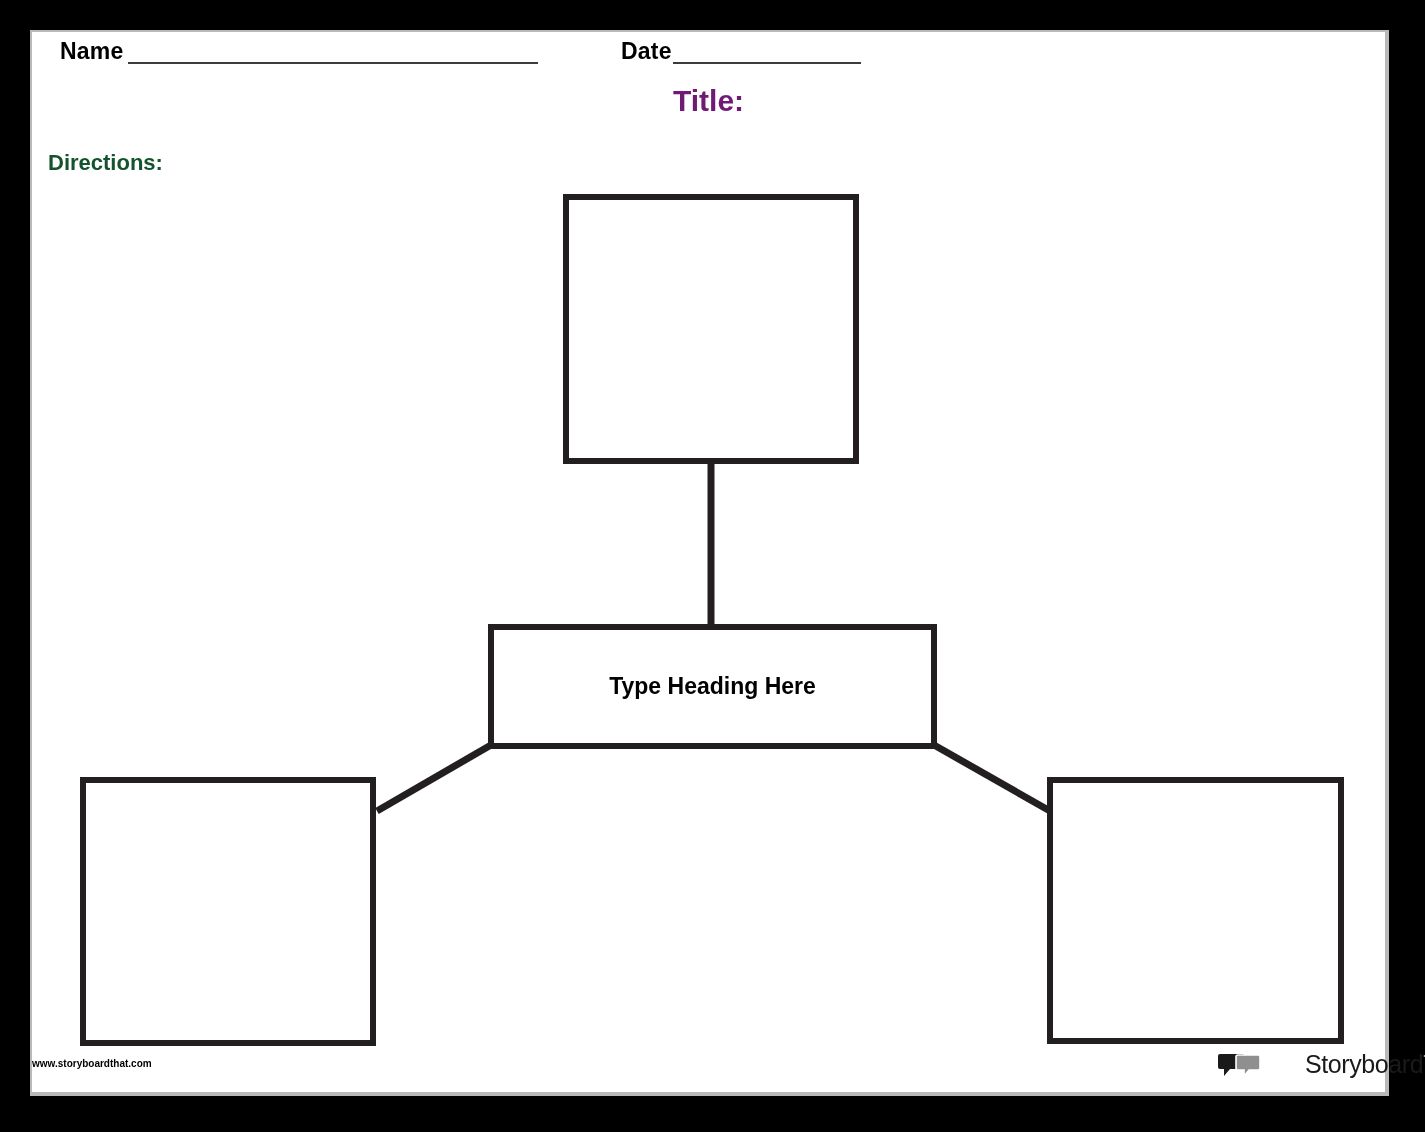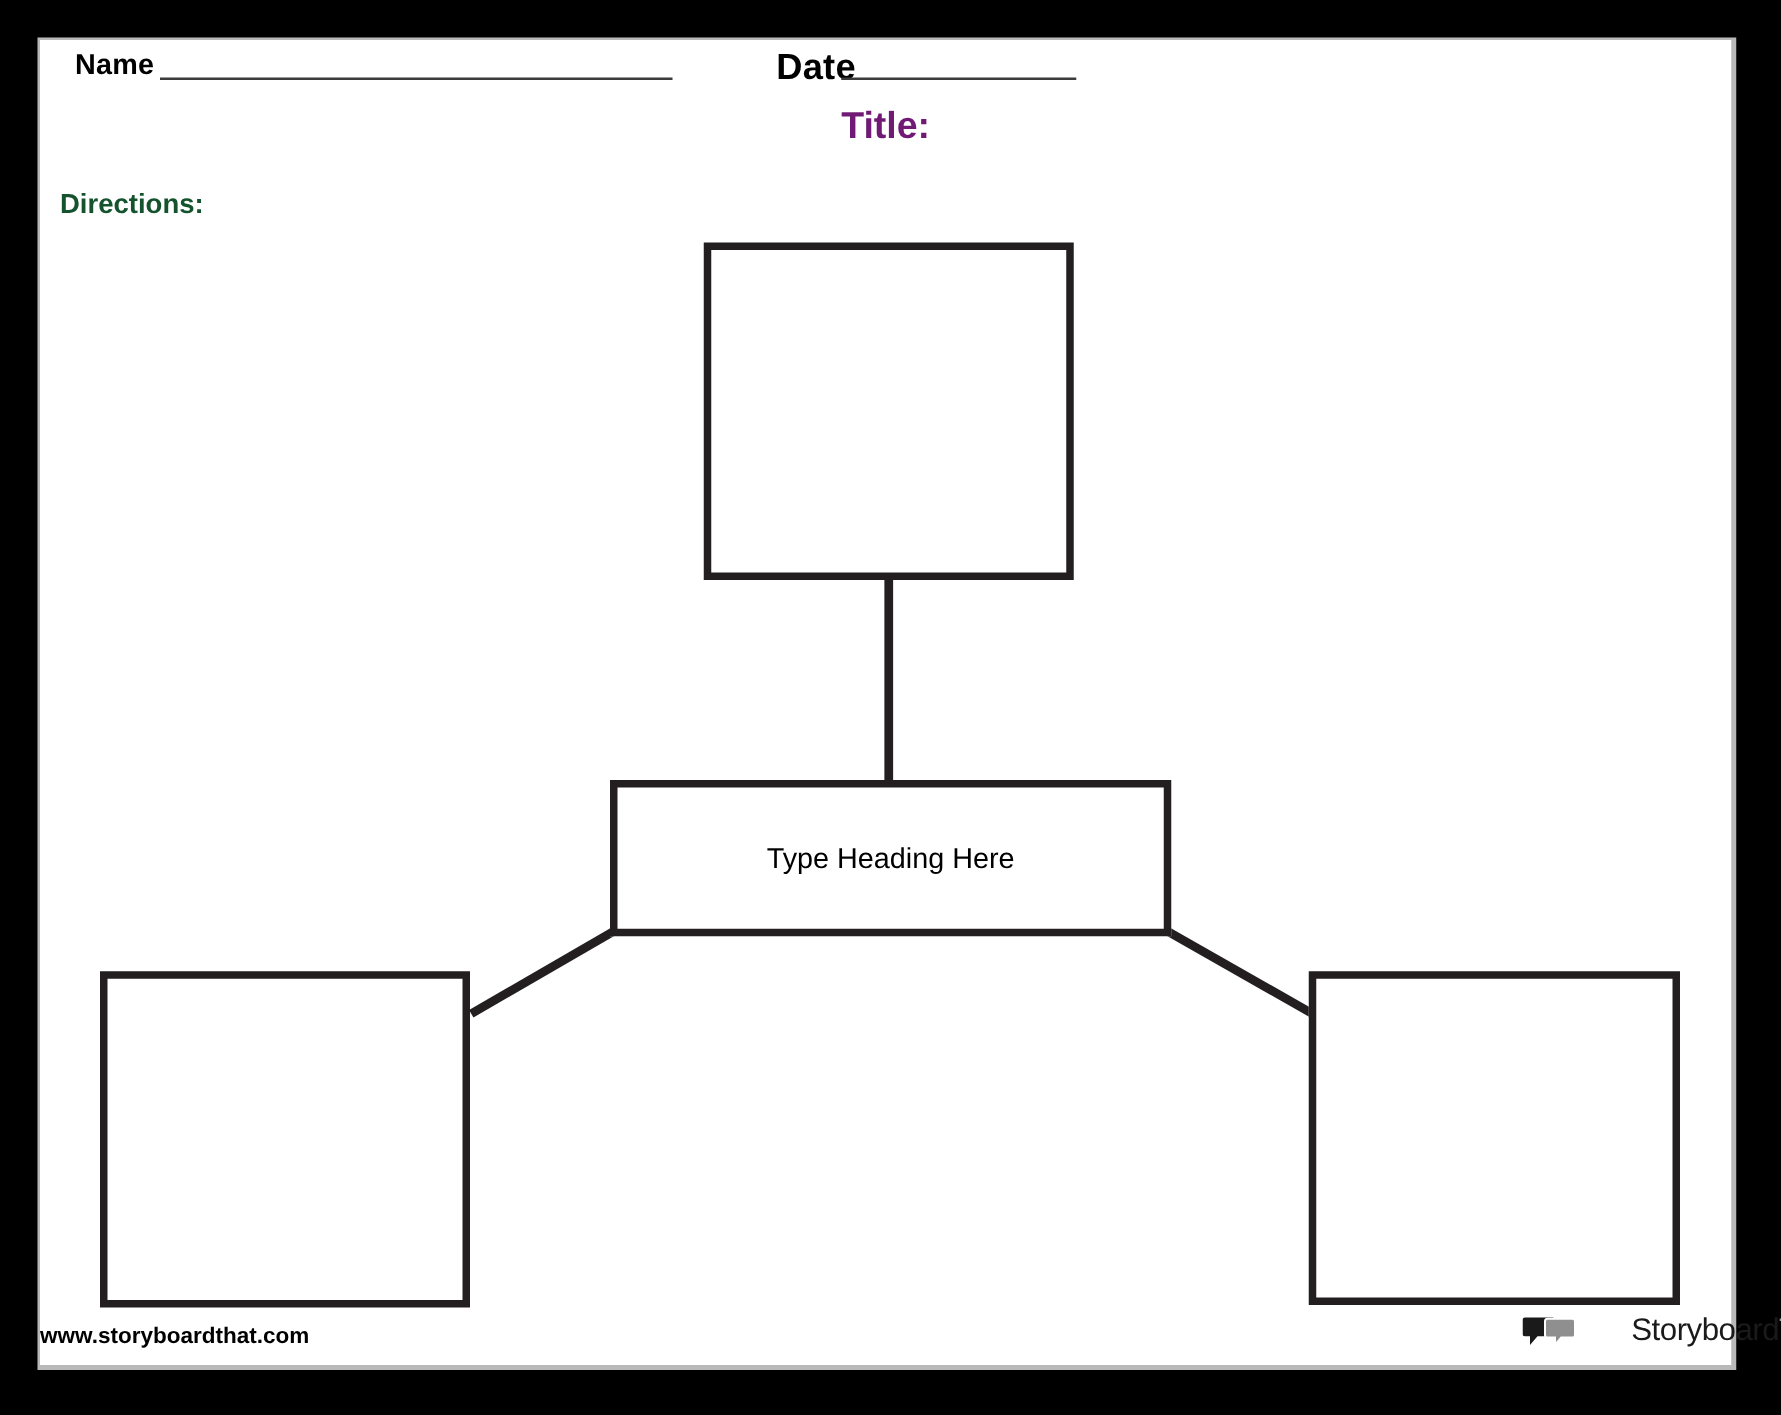--- a/index.html
+++ b/index.html
@@ -54,21 +54,21 @@
     left: 96px;
     top: 30px;
     width: 410px;
     height: 0;
     border-bottom: 2px solid #3b3b3b;
   }
   .date-label {
     position: absolute;
     left: 589px;
     top: 6px;
-    font-size: 29px;
+    font-size: 23px;
     font-weight: bold;
     color: #000000;
     letter-spacing: 0.2px;
   }
   .date-rule {
     position: absolute;
     left: 641px;
     top: 30px;
     width: 188px;
     height: 0;
@@ -124,42 +124,42 @@
     left: 456px;
     top: 592px;
     width: 449px;
     height: 125px;
     display: flex;
     align-items: center;
     justify-content: center;
   }
   .box-heading-text {
     font-size: 23px;
-    font-weight: normal;
+    font-weight: bold;
     color: #000000;
   }
   .box-bottom-left {
     left: 48px;
     top: 745px;
     width: 296px;
     height: 269px;
   }
   .box-bottom-right {
     left: 1015px;
     top: 745px;
     width: 297px;
     height: 267px;
   }
 
   
   .site-url {
     position: absolute;
     left: 0px;
     top: 1026px;
-    font-size: 18px;
+    font-size: 10px;
     font-weight: bold;
     color: #000000;
   }
 
   .logo {
     position: absolute;
     left: 1186px;
     top: 1018px;
     display: flex;
     align-items: center;

